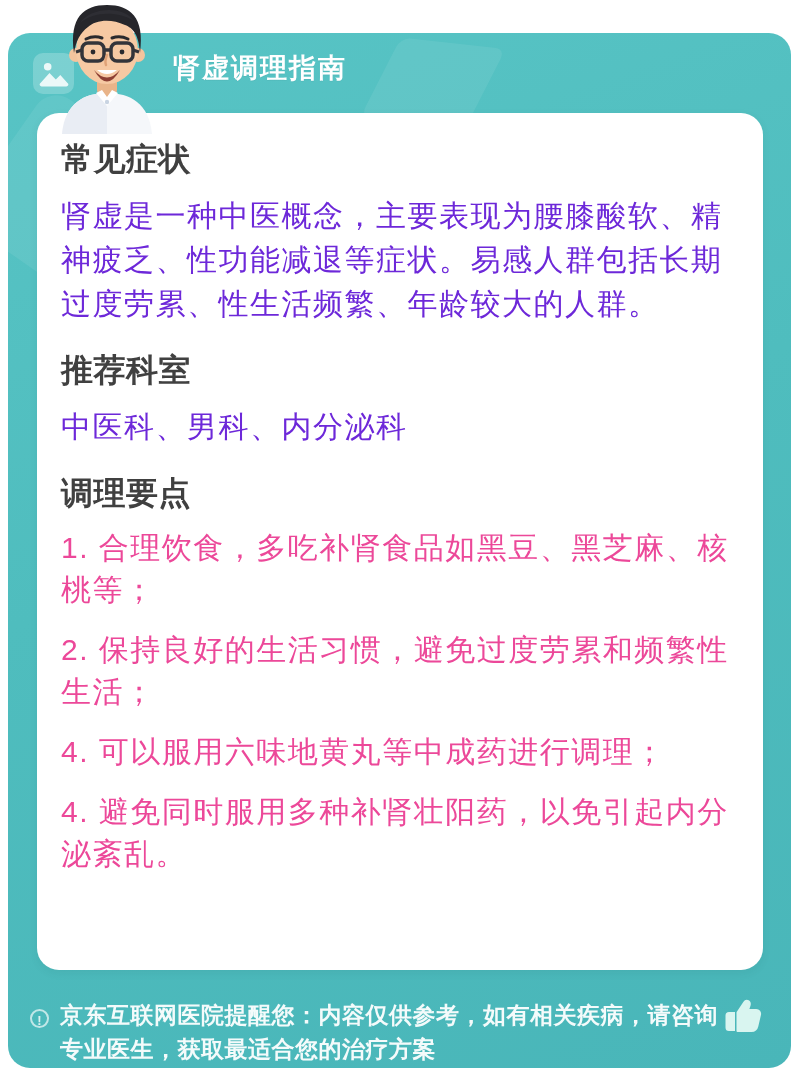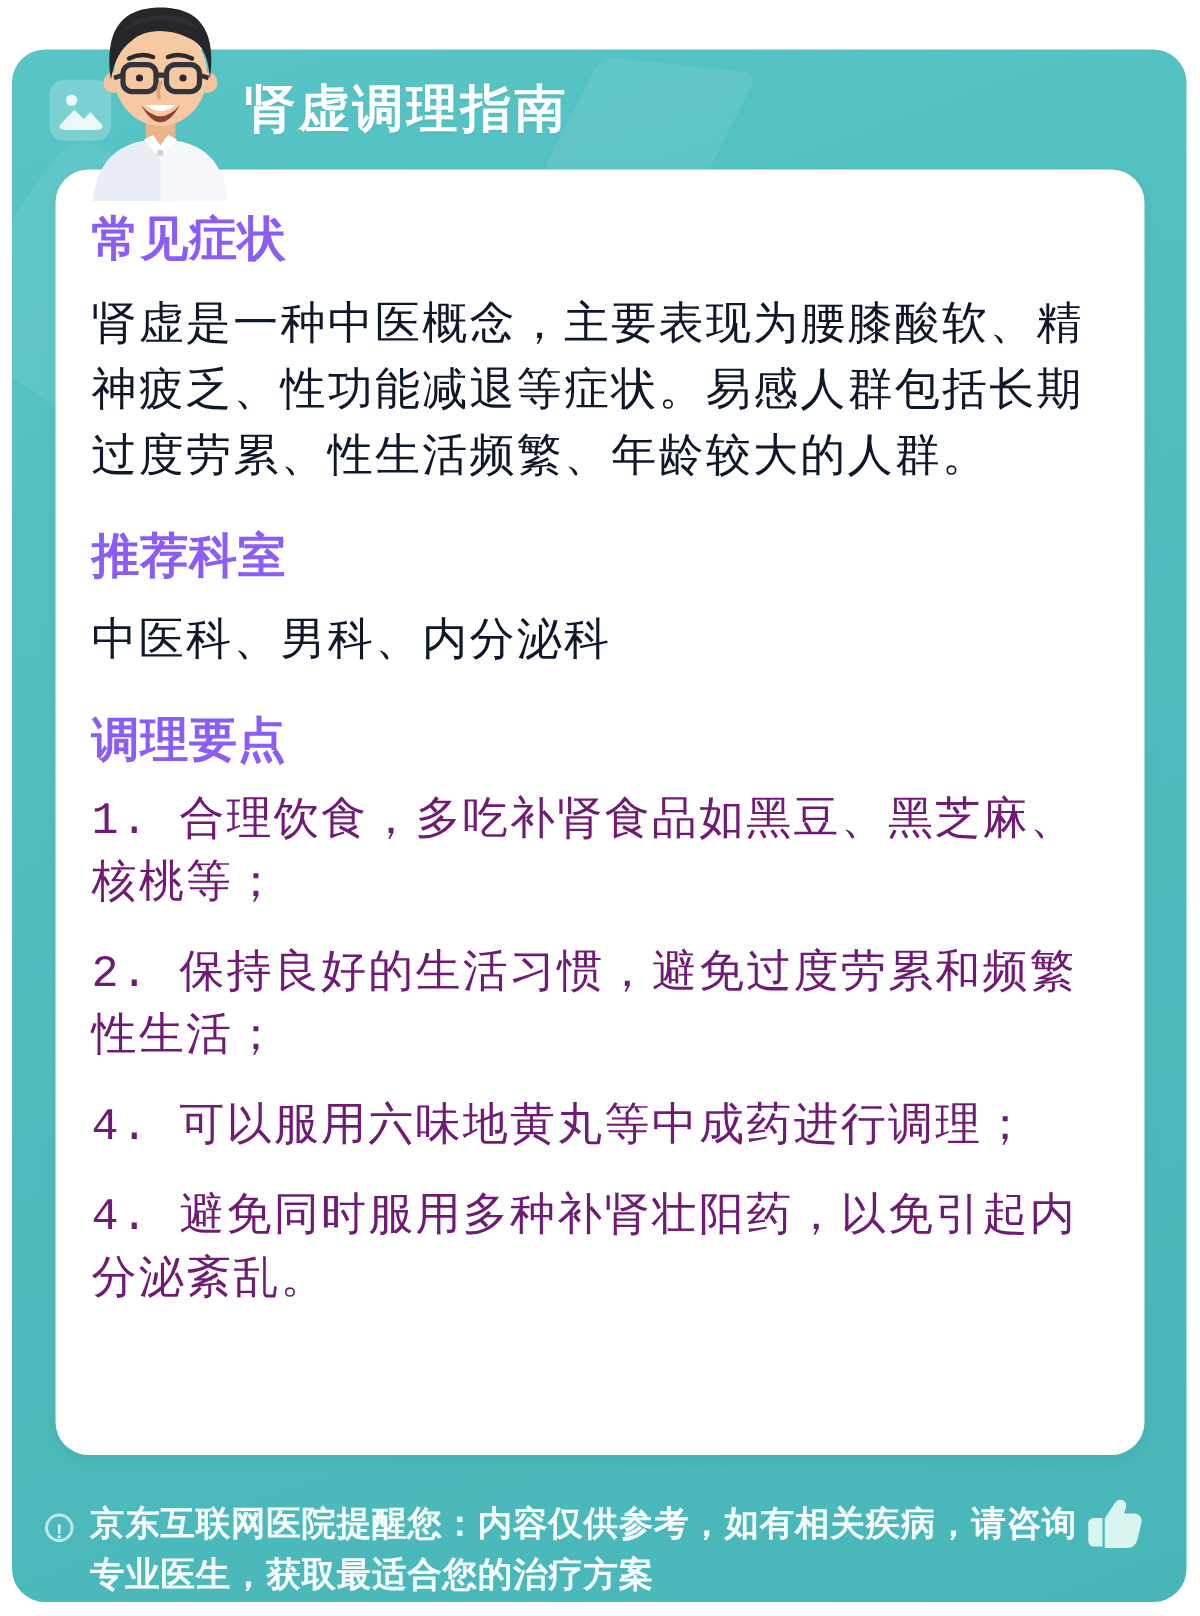--- a/index.html
+++ b/index.html
@@ -29,47 +29,47 @@
     border-radius:10px;background:rgba(255,255,255,0.22);
     z-index:2;
   }
   .photo-icon svg{position:absolute;left:3px;top:4px;}
   
   .avatar{
     position:absolute;left:50px;top:1px;width:115px;height:133px;z-index:4;
   }
   
   .header-title{
-    position:absolute;left:163px;top:50px;z-index:3;
-    font-size:34px;font-weight:700;color:#ffffff;letter-spacing:2px;
+    position:absolute;left:173px;top:50px;z-index:3;
+    font-size:27px;font-weight:700;color:#ffffff;letter-spacing:2px;
     text-shadow:0 1px 1px rgba(0,0,0,0.04);
   }
   
   .card{
     position:absolute;left:37px;top:113px;width:726px;height:857px;
     background:#ffffff;border-radius:22px;z-index:2;
     box-sizing:border-box;padding:28px 26px 0 24px;
     overflow:hidden;
     box-shadow:0 3px 8px rgba(20,80,80,0.08);
   }
   .sec-heading{
-    font-size:32px;font-weight:700;color:#8b5cf6;
+    font-size:32px;font-weight:700;color:#404040;
     line-height:1.15;margin:0 0 16px 0;letter-spacing:0.5px;
   }
   .sec-heading.later{margin-top:6px;}
   .body-text{
-    font-size:30px;color:#0f172a;letter-spacing:1.5px;
+    font-size:30px;color:#6d28d9;letter-spacing:1.5px;
     line-height:44px;margin:0 0 26px 0;
     word-break:break-all;
   }
   .tip-item{
-    font-size:30px;color:#701a75;letter-spacing:1.5px;
+    font-size:30px;color:#ec4899;letter-spacing:1.5px;
     line-height:42px;margin:0 0 18px 0;
     word-break:break-all;
-    font-family:Liberation Mono, monospace; 
+    font-family:Liberation Sans, sans-serif; 
   }
   
   .footer{
     position:absolute;left:28px;top:998px;width:745px;z-index:3;
   }
   .info-icon{
     position:absolute;left:2px;top:11px;width:19px;height:19px;
     border:2px solid rgba(255,255,255,0.65);border-radius:50%;
     color:rgba(255,255,255,0.8);font-size:13px;font-weight:700;
     text-align:center;line-height:19px;box-sizing:border-box;

